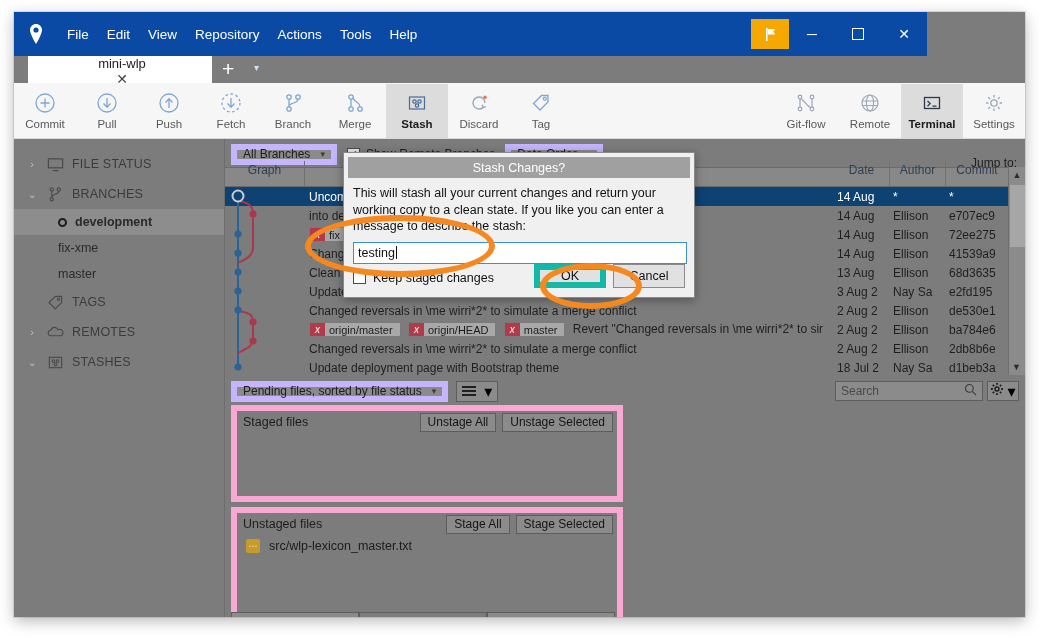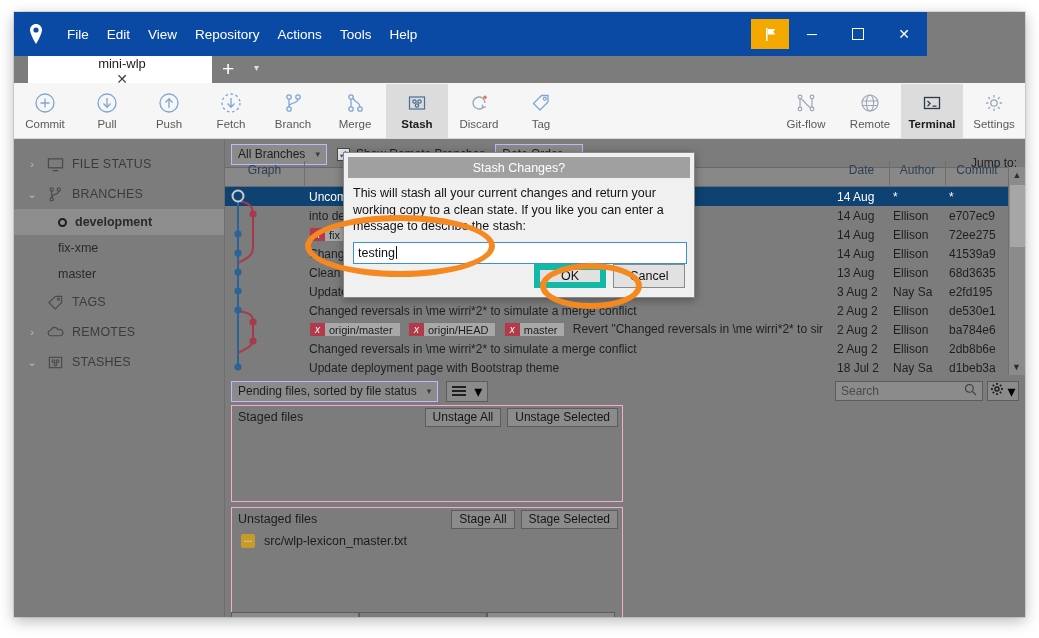--- a/index.html
+++ b/index.html
@@ -115,21 +115,21 @@
     position: absolute; left: 211px; top: 0; width: 800px; height: 478px;
     background: #7c7c7c;
   }
 
   
   #logbar {
     position: absolute; left: 0; top: 2px; width: 800px; height: 26px;
     display: flex; align-items: center; padding-left: 6px; gap: 10px;
   }
   .ctrl-select {
-    height: 21px; background: #8b8b8b; border: 1px solid #c4b5fd;
+    height: 21px; background: #8b8b8b; border: 6px solid #c4b5fd;
     display: flex; align-items: center; padding: 0 6px; gap: 10px;
     font-size: 12px; color: #1d1d1d;
   }
   .ctrl-select .cs-caret { font-size: 9px; color: #3b3b3b; }
   .ctrl-check { display: flex; align-items: center; gap: 6px; font-size: 12px; color: #1d1d1d; }
   .cbox {
     width: 13px; height: 13px; background: #e8e8e8; border: 1px solid #4a4a4a;
     display: flex; align-items: center; justify-content: center;
     font-size: 11px; color: #0a4aa5; line-height: 1;
   }
@@ -218,21 +218,21 @@
   }
   .searchbox .sb-txt { flex: 1; }
   .gearbtn {
     position: absolute; right: 6px; top: 3px; width: 32px; height: 20px;
     background: #8b8b8b; border: 1px solid #5d5d5d;
     display:flex; align-items:center; justify-content:center; gap: 3px;
   }
 
   .filepane {
     position: absolute; left: 6px; width: 392px;
-    background: #7c7c7c; border: 1px solid #f9a8d4;
+    background: #7c7c7c; border: 6px solid #f9a8d4;
   }
   #stagedpane { top: 266px; height: 97px; }
   #unstagedpane { top: 368px; height: 127px; }
   .fp-head {
     height: 22px; display: flex; align-items: center; padding: 0 4px 0 6px; gap: 6px;
   }
   .fp-title { flex: 1; font-size: 12.5px; color: #1c1c1c; }
   .fp-btn {
     height: 19px; padding: 0 7px; background: #8b8b8b; border: 1px solid #5d5d5d;
     font-size: 12px; color: #151515; display:flex; align-items:center;
@@ -801,20 +801,24 @@
   </div>
 
   <div id="dialog">
     <div id="dlg-title">Stash Changes?</div>
     <div id="dlg-body">
       <div class="dlg-text">This will stash all your current changes and return your working copy to a clean state. If you like you can enter a message to describe the stash:</div>
       <div id="dlg-input">
         <span>testing</span>
         <span class="caret"></span>
       </div>
+      <div id="dlg-check">
+        <span class="cbox2"></span>
+        <span>Keep staged changes</span>
+      </div>
     </div>
     <div id="dlg-buttons">
       <div class="dlg-btn default">OK</div>
       <div class="dlg-btn">Cancel</div>
     </div>
   </div>
 
   <div class="annot" id="annot-input"></div>
   <div class="annot" id="annot-ok"></div>
 

